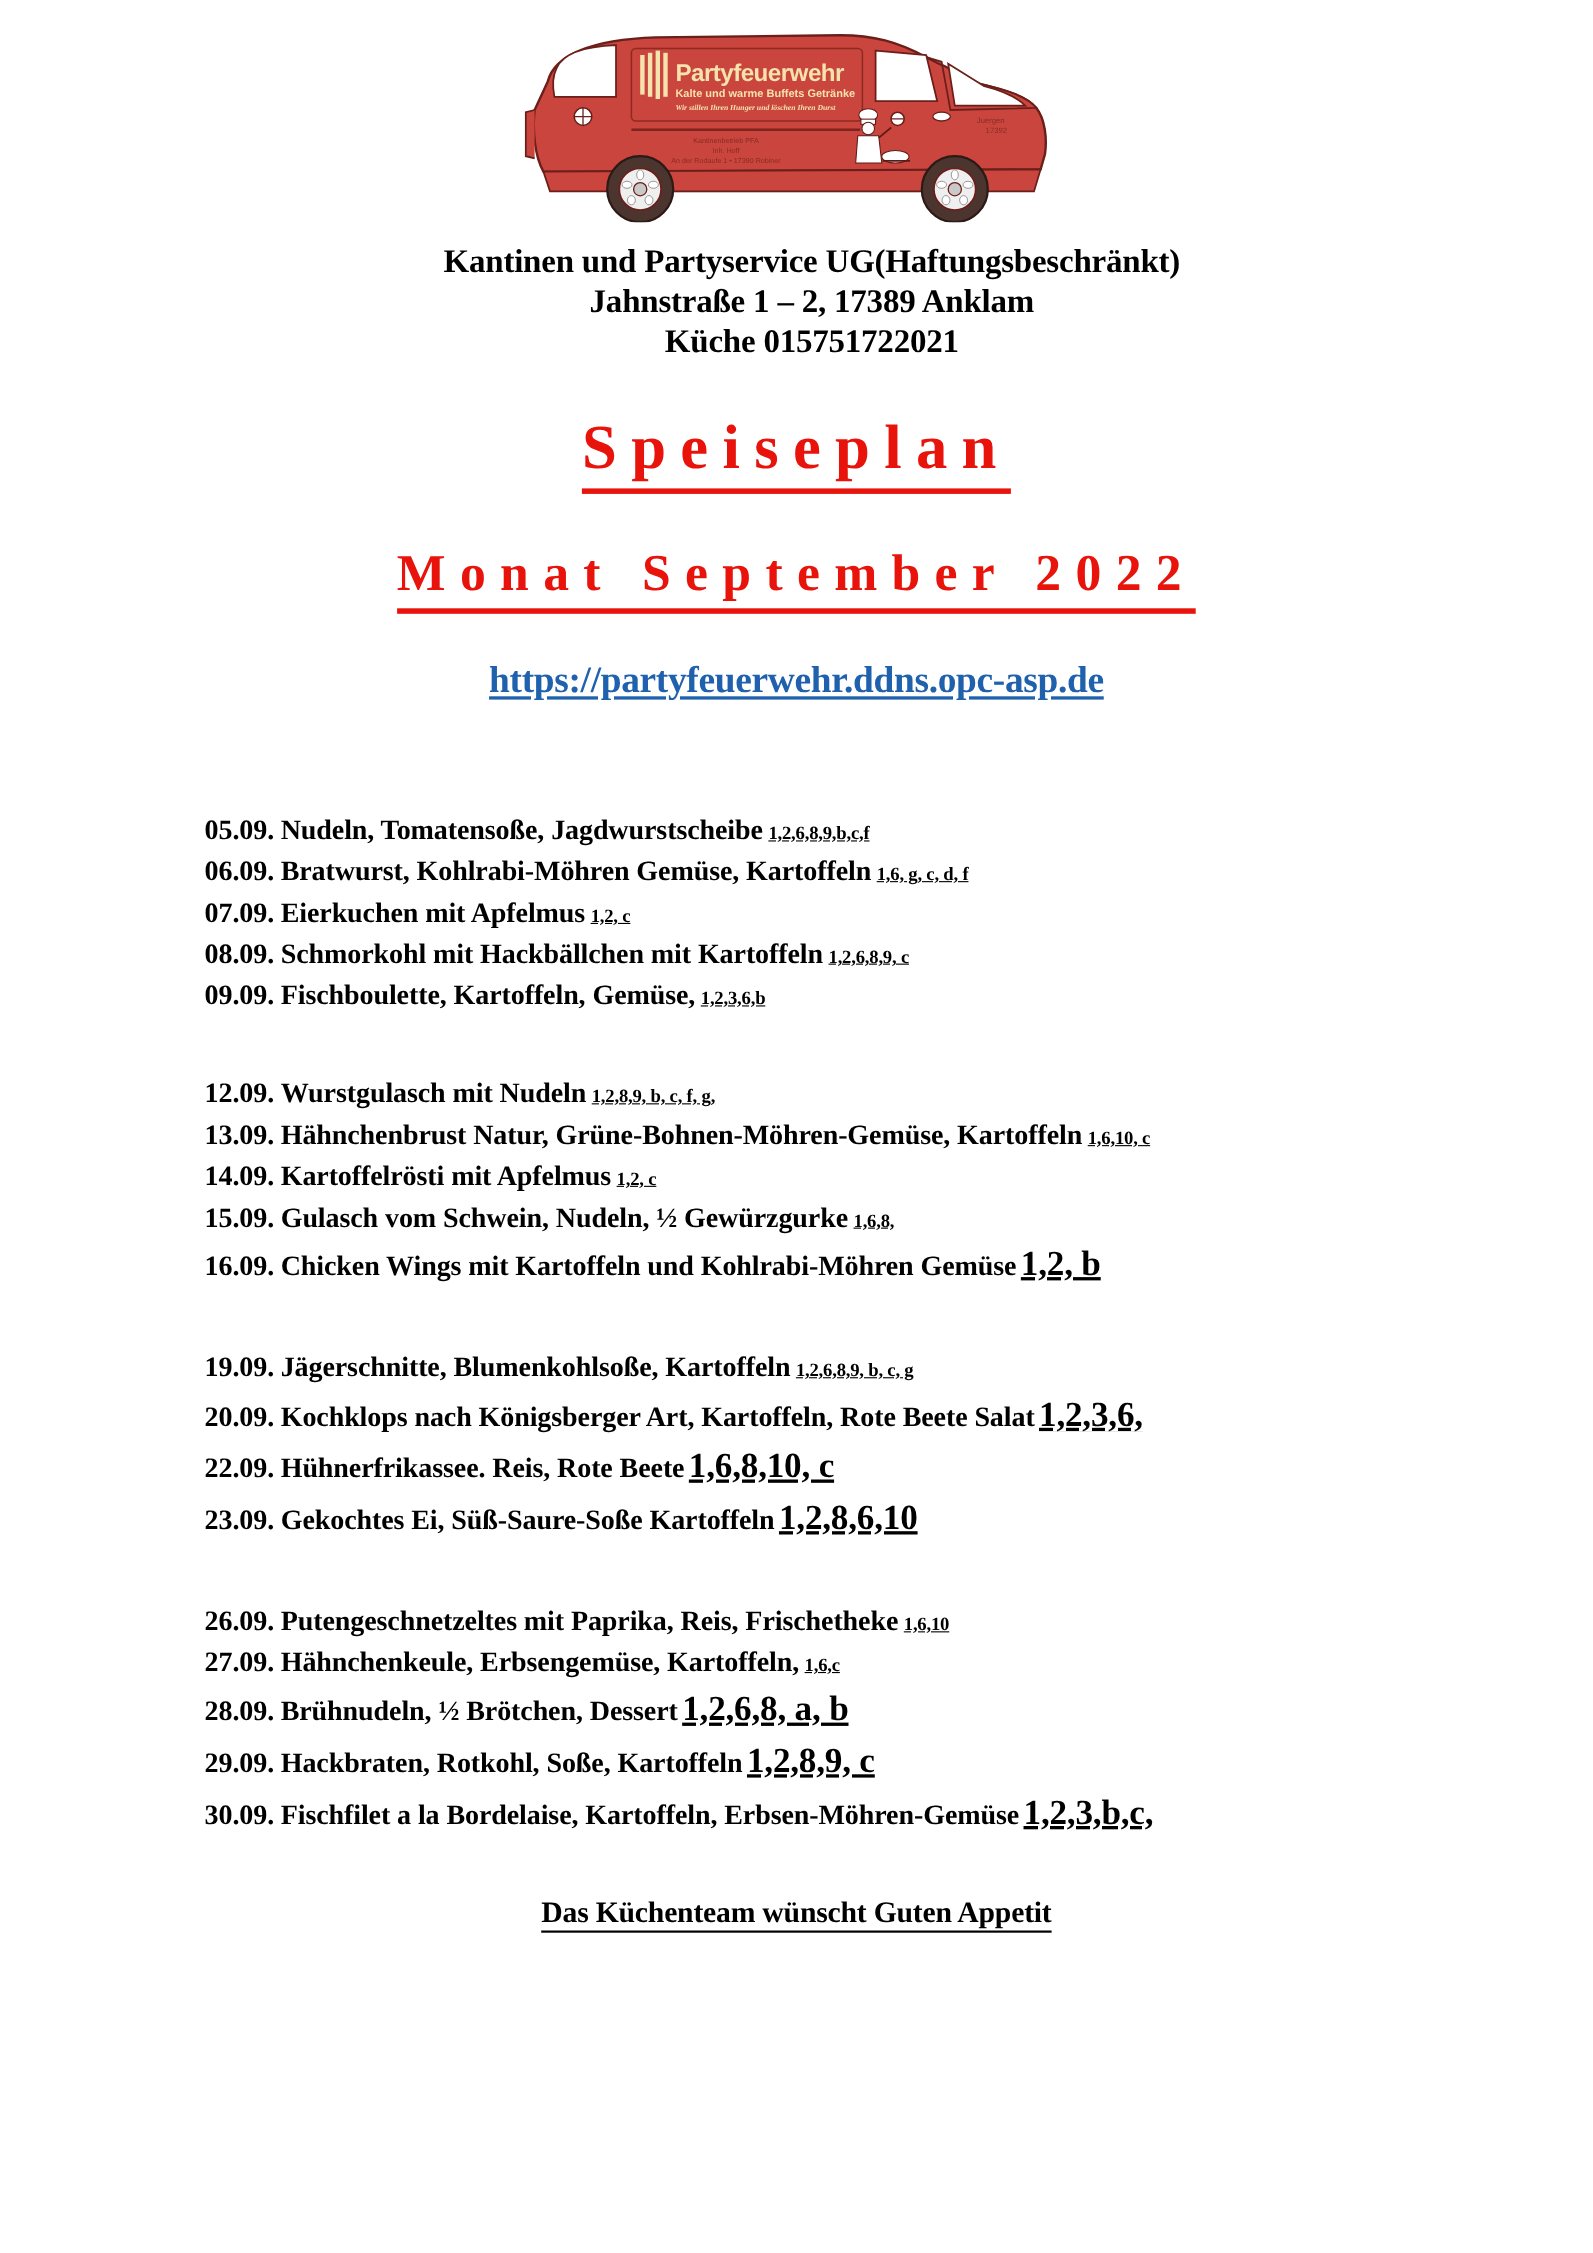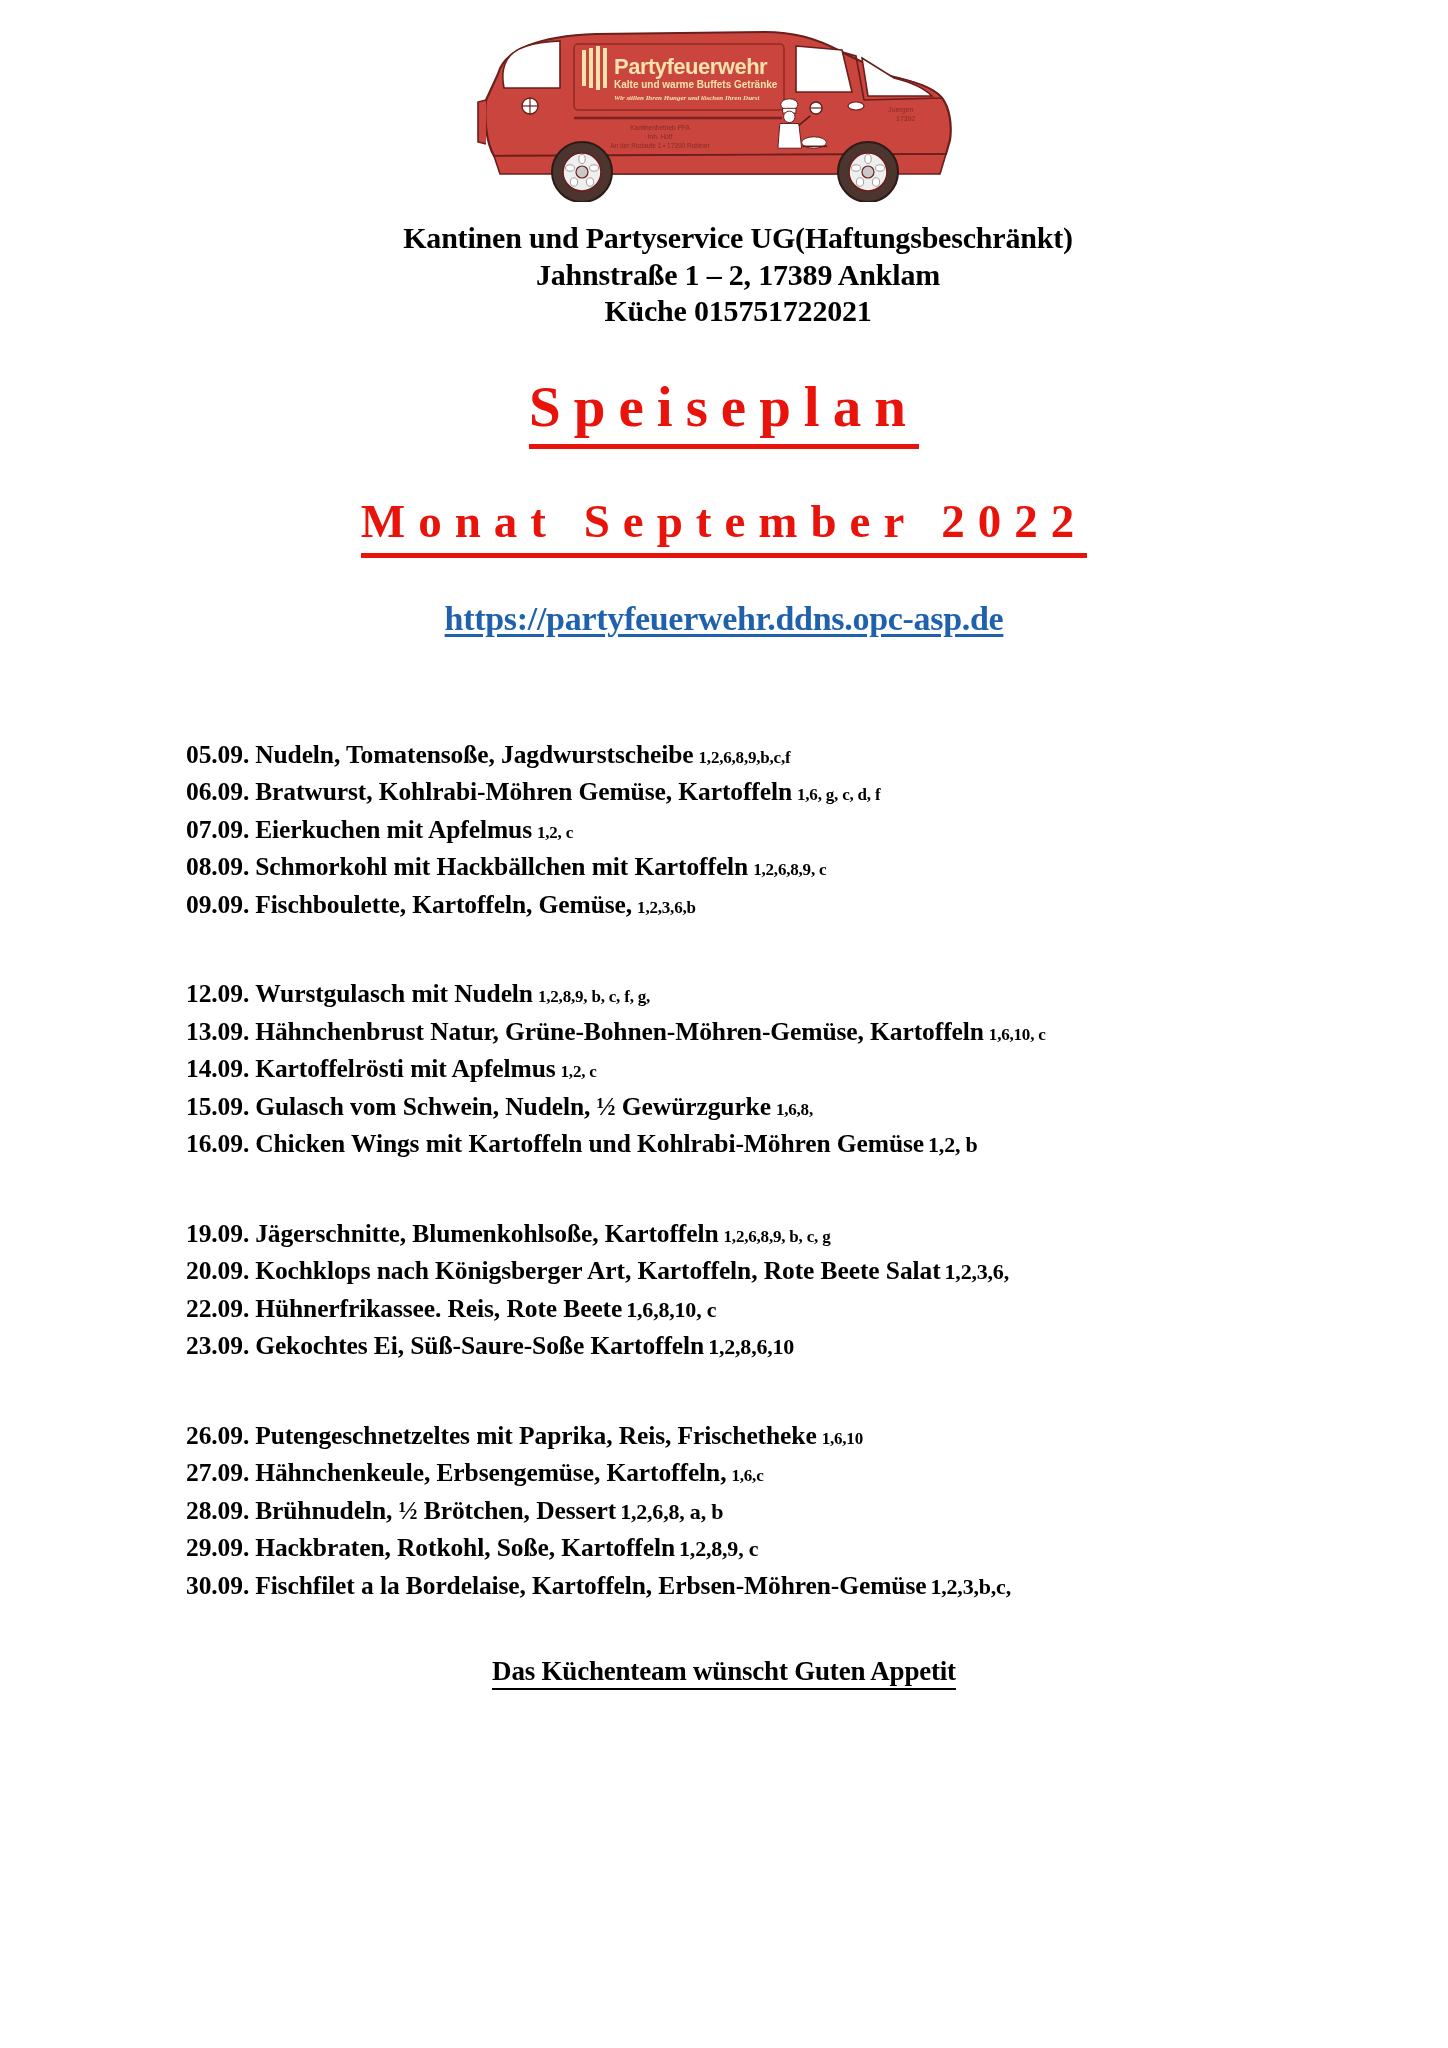--- a/index.html
+++ b/index.html
@@ -102,23 +102,24 @@
     white-space: nowrap;
     letter-spacing: -0.1px;
   }
   .entry .date { margin-right: 6px; }
   .entry .dish { }
   .entry .codes {
     font-size: 17px;
     font-weight: bold;
     margin-left: 5px;
     letter-spacing: -0.2px;
+    text-decoration: underline;
   }
   .entry .codes.big {
-    font-size: 22px;
+    font-size: 32px;
     margin-left: 4px;
   }
   .entry .codes.gap {
   }
 
   
   .footer {
     text-align: center;
     margin-top: 14px;
   }

